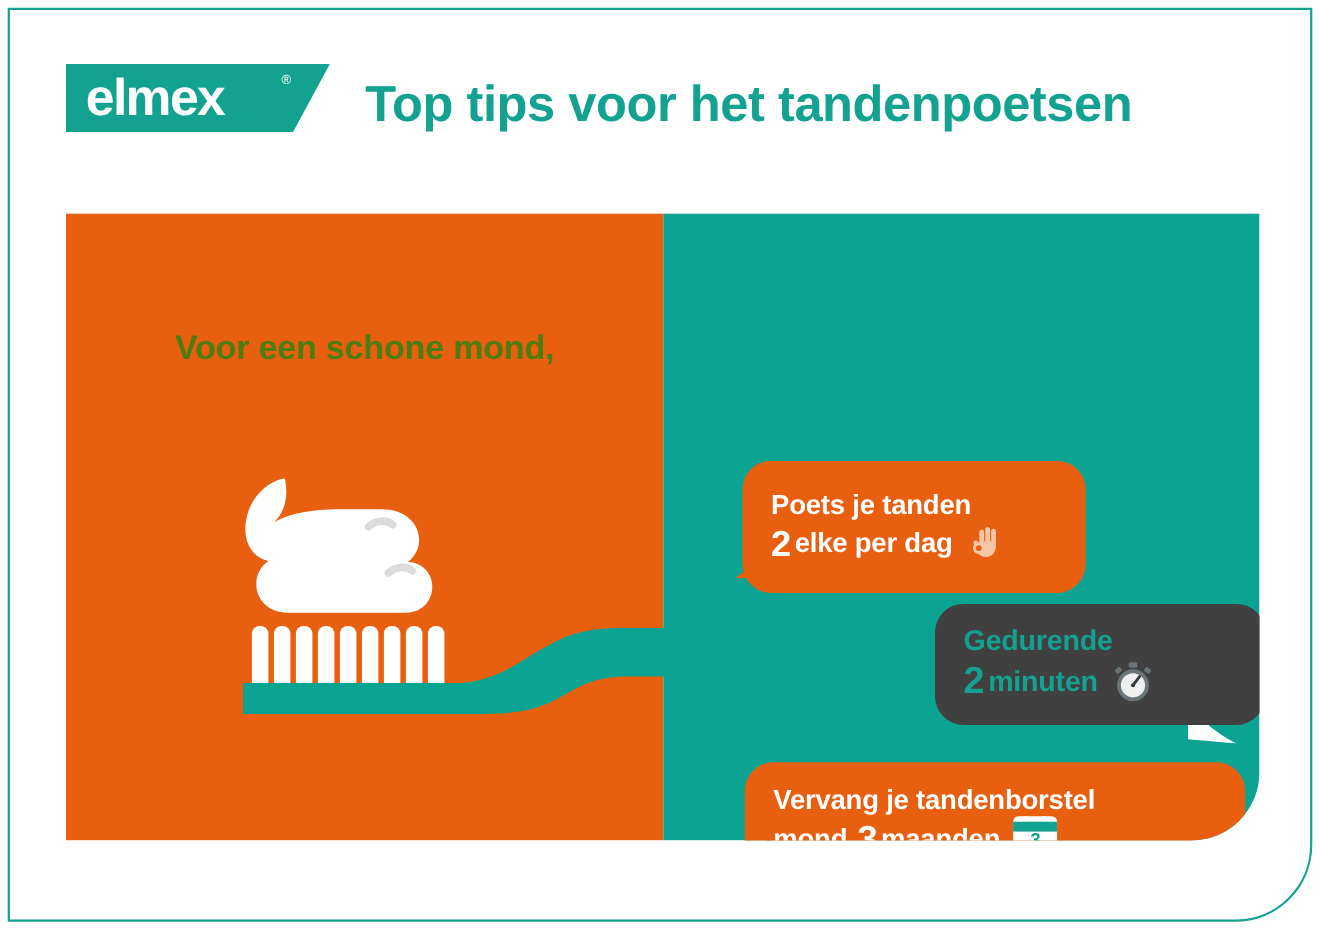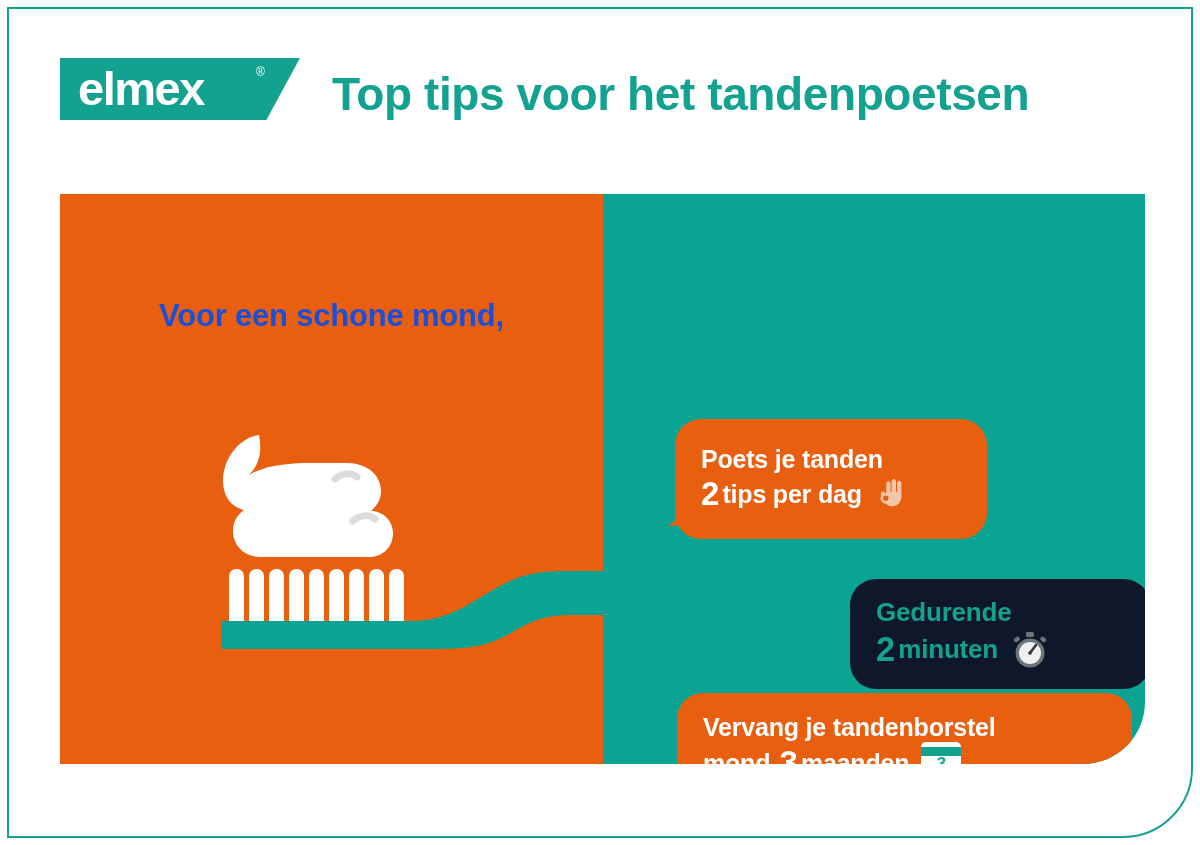--- a/index.html
+++ b/index.html
@@ -86,21 +86,21 @@
     left:543px; top:0;
     width:542px; height:570px;
     background:#0BA492;
   }
   
   #headline {
     position:absolute;
     left:0; top:100px;
     width:543px;
     text-align:center;
-    color:#1d4ed8;
+    color:#4d7c0f;
     font-size:31px;
     font-weight:bold;
     line-height:1.42;
     letter-spacing:-0.2px;
   }
   
   #brush {
     position:absolute;
     left:155px; top:235px;
     width:430px; height:220px;
@@ -119,21 +119,21 @@
   .bline {
     display:flex;
     align-items:center;
     white-space:nowrap;
     line-height:1.22;
     font-weight:bold;
     letter-spacing:-0.2px;
   }
   .b-orange { background:#E8600F; }
   .b-orange .bline { color:#FFFFFF; }
-  .b-white  { background:#0f172a;margin-top:30px; }
+  .b-white  { background:#404040; }
   .b-white .bline  { color:#12A28F; }
   .big-num { font-size:1.32em; margin-right:.10em; }
   .emoji { margin-left:12px; display:inline-flex; align-items:center; }
 
   
   .tail { position:absolute; }
 
   #bubble1 { left:615px; top:225px; width:312px; height:120px; }
   #bubble1 .bline { font-size:25px; }
   #bubble1-tail { left:608px; top:290px; width:30px; height:42px; }
@@ -212,21 +212,21 @@
     </svg>
 
     <svg id="bubble1-tail" class="tail" viewBox="0 0 30 42">
       <path d="M30 0 L30 40 L0 42 C14 32 26 20 30 0 Z" fill="#E8600F"></path>
     </svg>
     <div id="bubble1" class="bubble b-orange">
       <div class="bubble-inner">
         <div class="bline">Poets je tanden</div>
         <div class="bline">
           <span class="big-num">2</span>
-          <span>tips per dag</span>
+          <span>elke per dag</span>
           <span class="emoji">
             <svg width="34" height="34" viewBox="0 0 36 36">
               <path d="M13 7c0-1.4 1-2.4 2.3-2.4S17.6 5.6 17.6 7v9h1.1V4.6c0-1.4 1-2.4 2.3-2.4s2.3 1 2.3 2.4V16h1.1V6.4c0-1.4 1-2.4 2.3-2.4s2.3 1 2.3 2.4v14c0 6.3-4 10.6-9.6 10.6-4.4 0-7.3-2.3-9.2-6.4l-2.6-5.9c-.6-1.3-.1-2.6 1-3.2 1.1-.5 2.4 0 3 1.2l1.4 2.9V7z" fill="#F3C7A6"></path>
               <circle cx="12.5" cy="22.5" r="5.6" fill="#F3C7A6"></circle>
               <circle cx="12.5" cy="22.5" r="2.8" fill="#E8600F"></circle>
             </svg>
           </span>
         </div>
       </div>
     </div>

